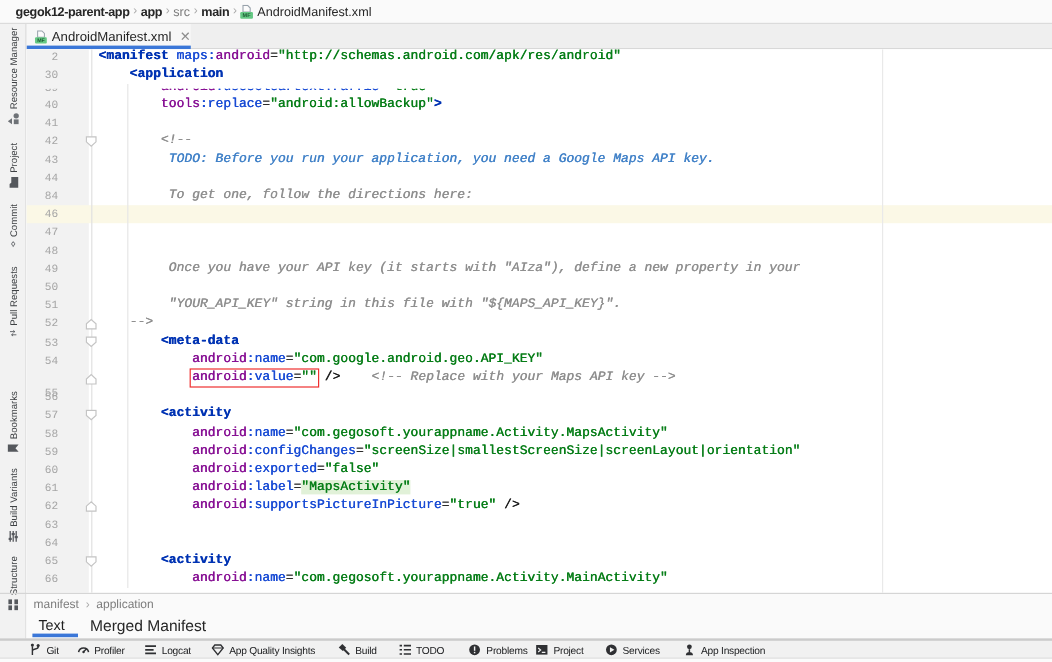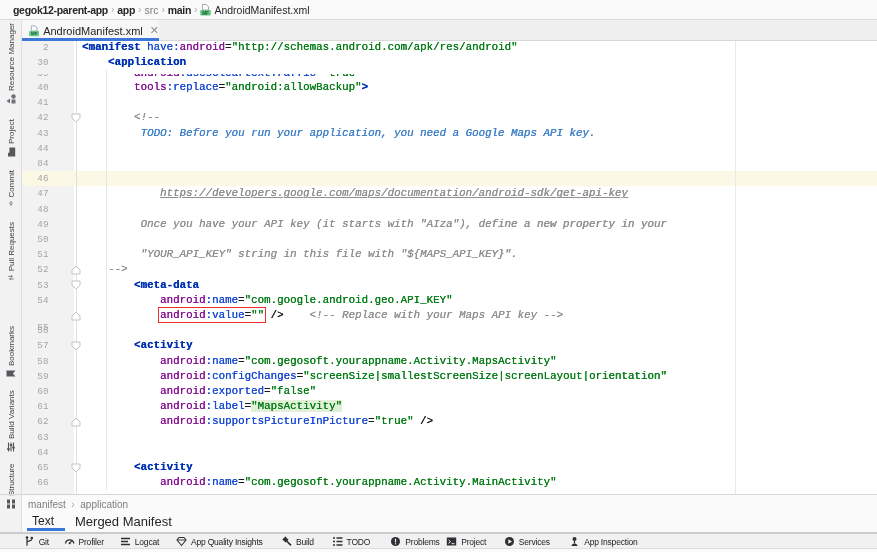--- a/index.html
+++ b/index.html
@@ -159,26 +159,26 @@
  <div class="ln" style="top:297.4px">57</div>
  <div class="ln" style="top:312.6px">58</div>
  <div class="ln" style="top:327.8px">59</div>
  <div class="ln" style="top:343.0px">60</div>
  <div class="ln" style="top:358.2px">61</div>
  <div class="ln" style="top:373.4px">62</div>
  <div class="ln" style="top:388.6px">63</div>
  <div class="ln" style="top:403.8px">64</div>
  <div class="ln" style="top:419.0px">65</div>
  <div class="ln" style="top:434.2px">66</div>
- <div class="cl" style="top:-0.8px"><span class="t">&lt;manifest</span> <span class="a">have:</span><span class="n">android</span>=<span class="v">"http://schemas.android.com/apk/res/android"</span></div>
+ <div class="cl" style="top:-0.8px"><span class="t">&lt;manifest</span> <span class="a">maps:</span><span class="n">android</span>=<span class="v">"http://schemas.android.com/apk/res/android"</span></div>
  <div class="cl" style="top:14.4px">    <span class="t">&lt;application</span></div>
  <div class="cl" style="top:39.0px">        <span class="n">tools</span><span class="a">:replace</span>=<span class="v">"android:allowBackup"</span><span class="t">&gt;</span></div>
  <div class="cl" style="top:69.4px">        <span class="c">&lt;!--</span></div>
  <div class="cl" style="top:84.6px">         <span class="d">TODO: Before you run your application, you need a Google Maps API key.</span></div>
- <div class="cl" style="top:145.4px">            <span class="c u">https://developers.google.com/maps/documentation/android-sdk/get-api-key</span></div>
+ <div class="cl" style="top:115.0px">         <span class="c">To get one, follow the directions here:</span></div>
  <div class="cl" style="top:175.8px">         <span class="c">Once you have your API key (it starts with "AIza"), define a new property in your</span></div>
  <div class="cl" style="top:206.2px">         <span class="c">"YOUR_API_KEY" string in this file with "${MAPS_API_KEY}".</span></div>
  <div class="cl" style="top:221.4px">    <span class="c">--&gt;</span></div>
  <div class="cl" style="top:236.6px">        <span class="t">&lt;meta-data</span></div>
  <div class="cl" style="top:251.8px">            <span class="n">android</span><span class="a">:name</span>=<span class="v">"com.google.android.geo.API_KEY"</span></div>
  <div class="cl" style="top:267.0px">            <span class="err"><span class="n">android</span><span class="a">:value</span>=<span class="v">""</span></span> /&gt;    <span class="c">&lt;!-- Replace with your Maps API key --&gt;</span></div>
  <div class="cl" style="top:297.4px">        <span class="t">&lt;activity</span></div>
  <div class="cl" style="top:312.6px">            <span class="n">android</span><span class="a">:name</span>=<span class="v">"com.gegosoft.yourappname.Activity.MapsActivity"</span></div>
  <div class="cl" style="top:327.8px">            <span class="n">android</span><span class="a">:configChanges</span>=<span class="v">"screenSize|smallestScreenSize|screenLayout|orientation"</span></div>
  <div class="cl" style="top:343.0px">            <span class="n">android</span><span class="a">:exported</span>=<span class="v">"false"</span></div>

